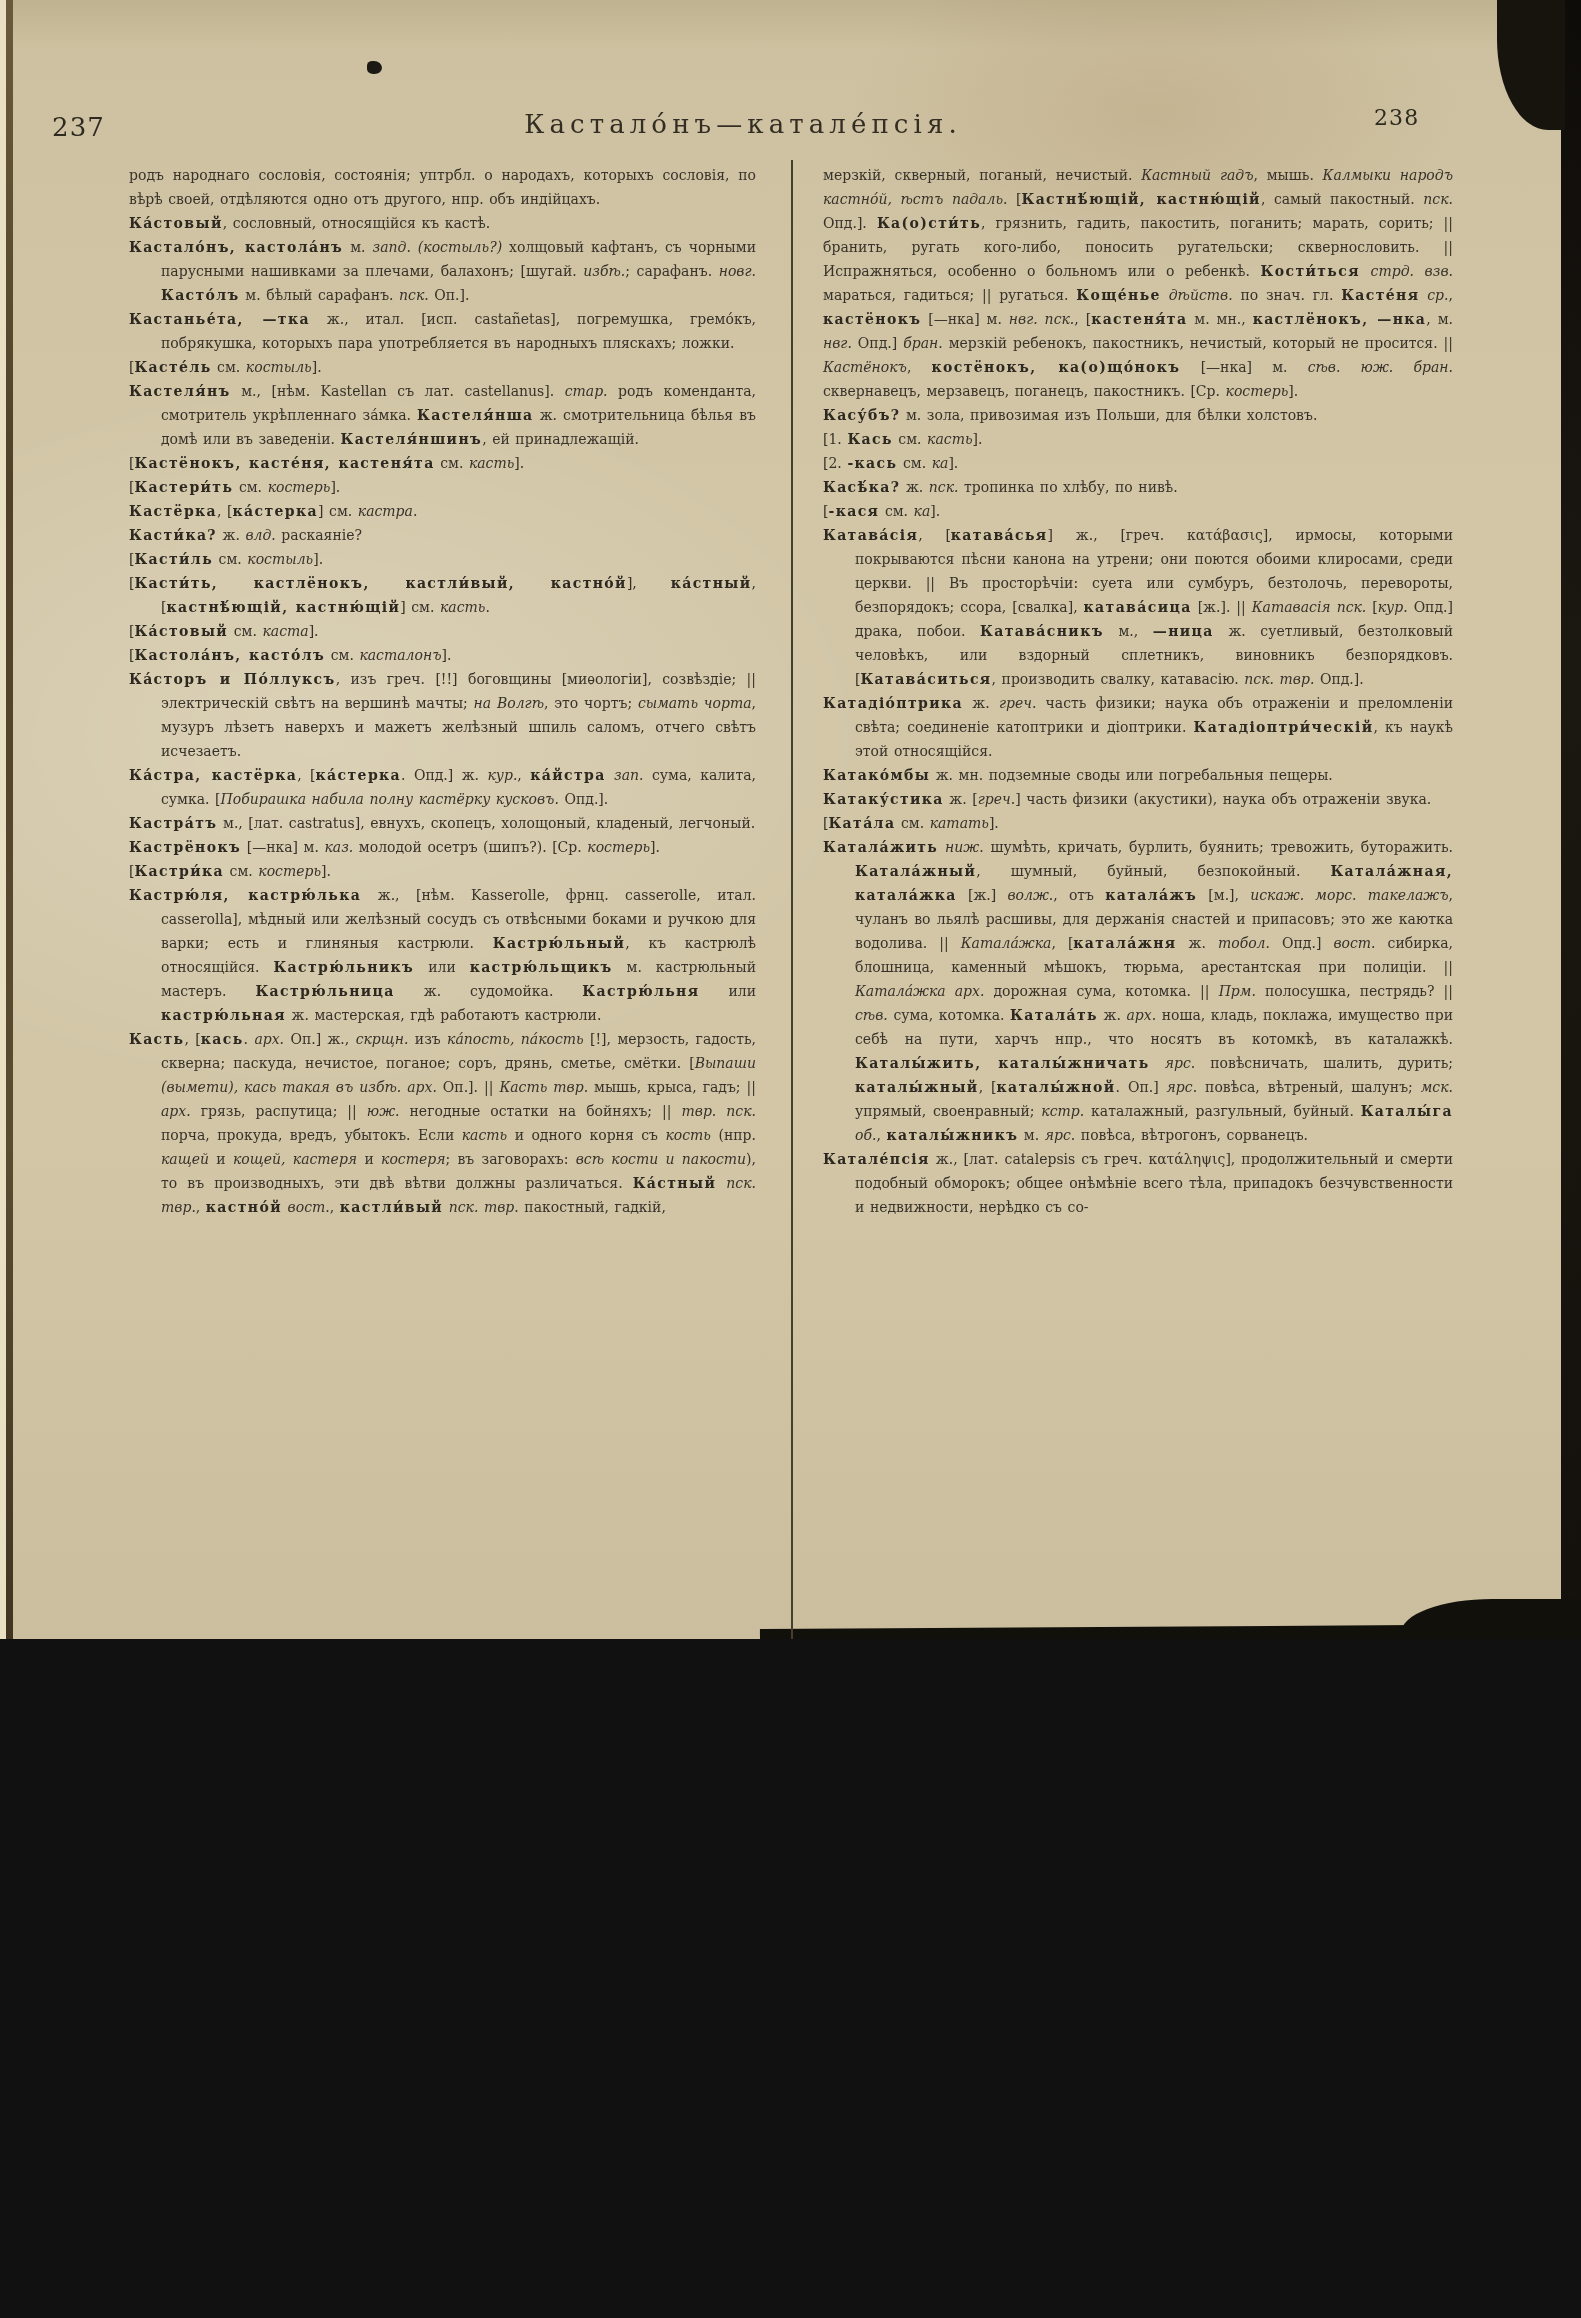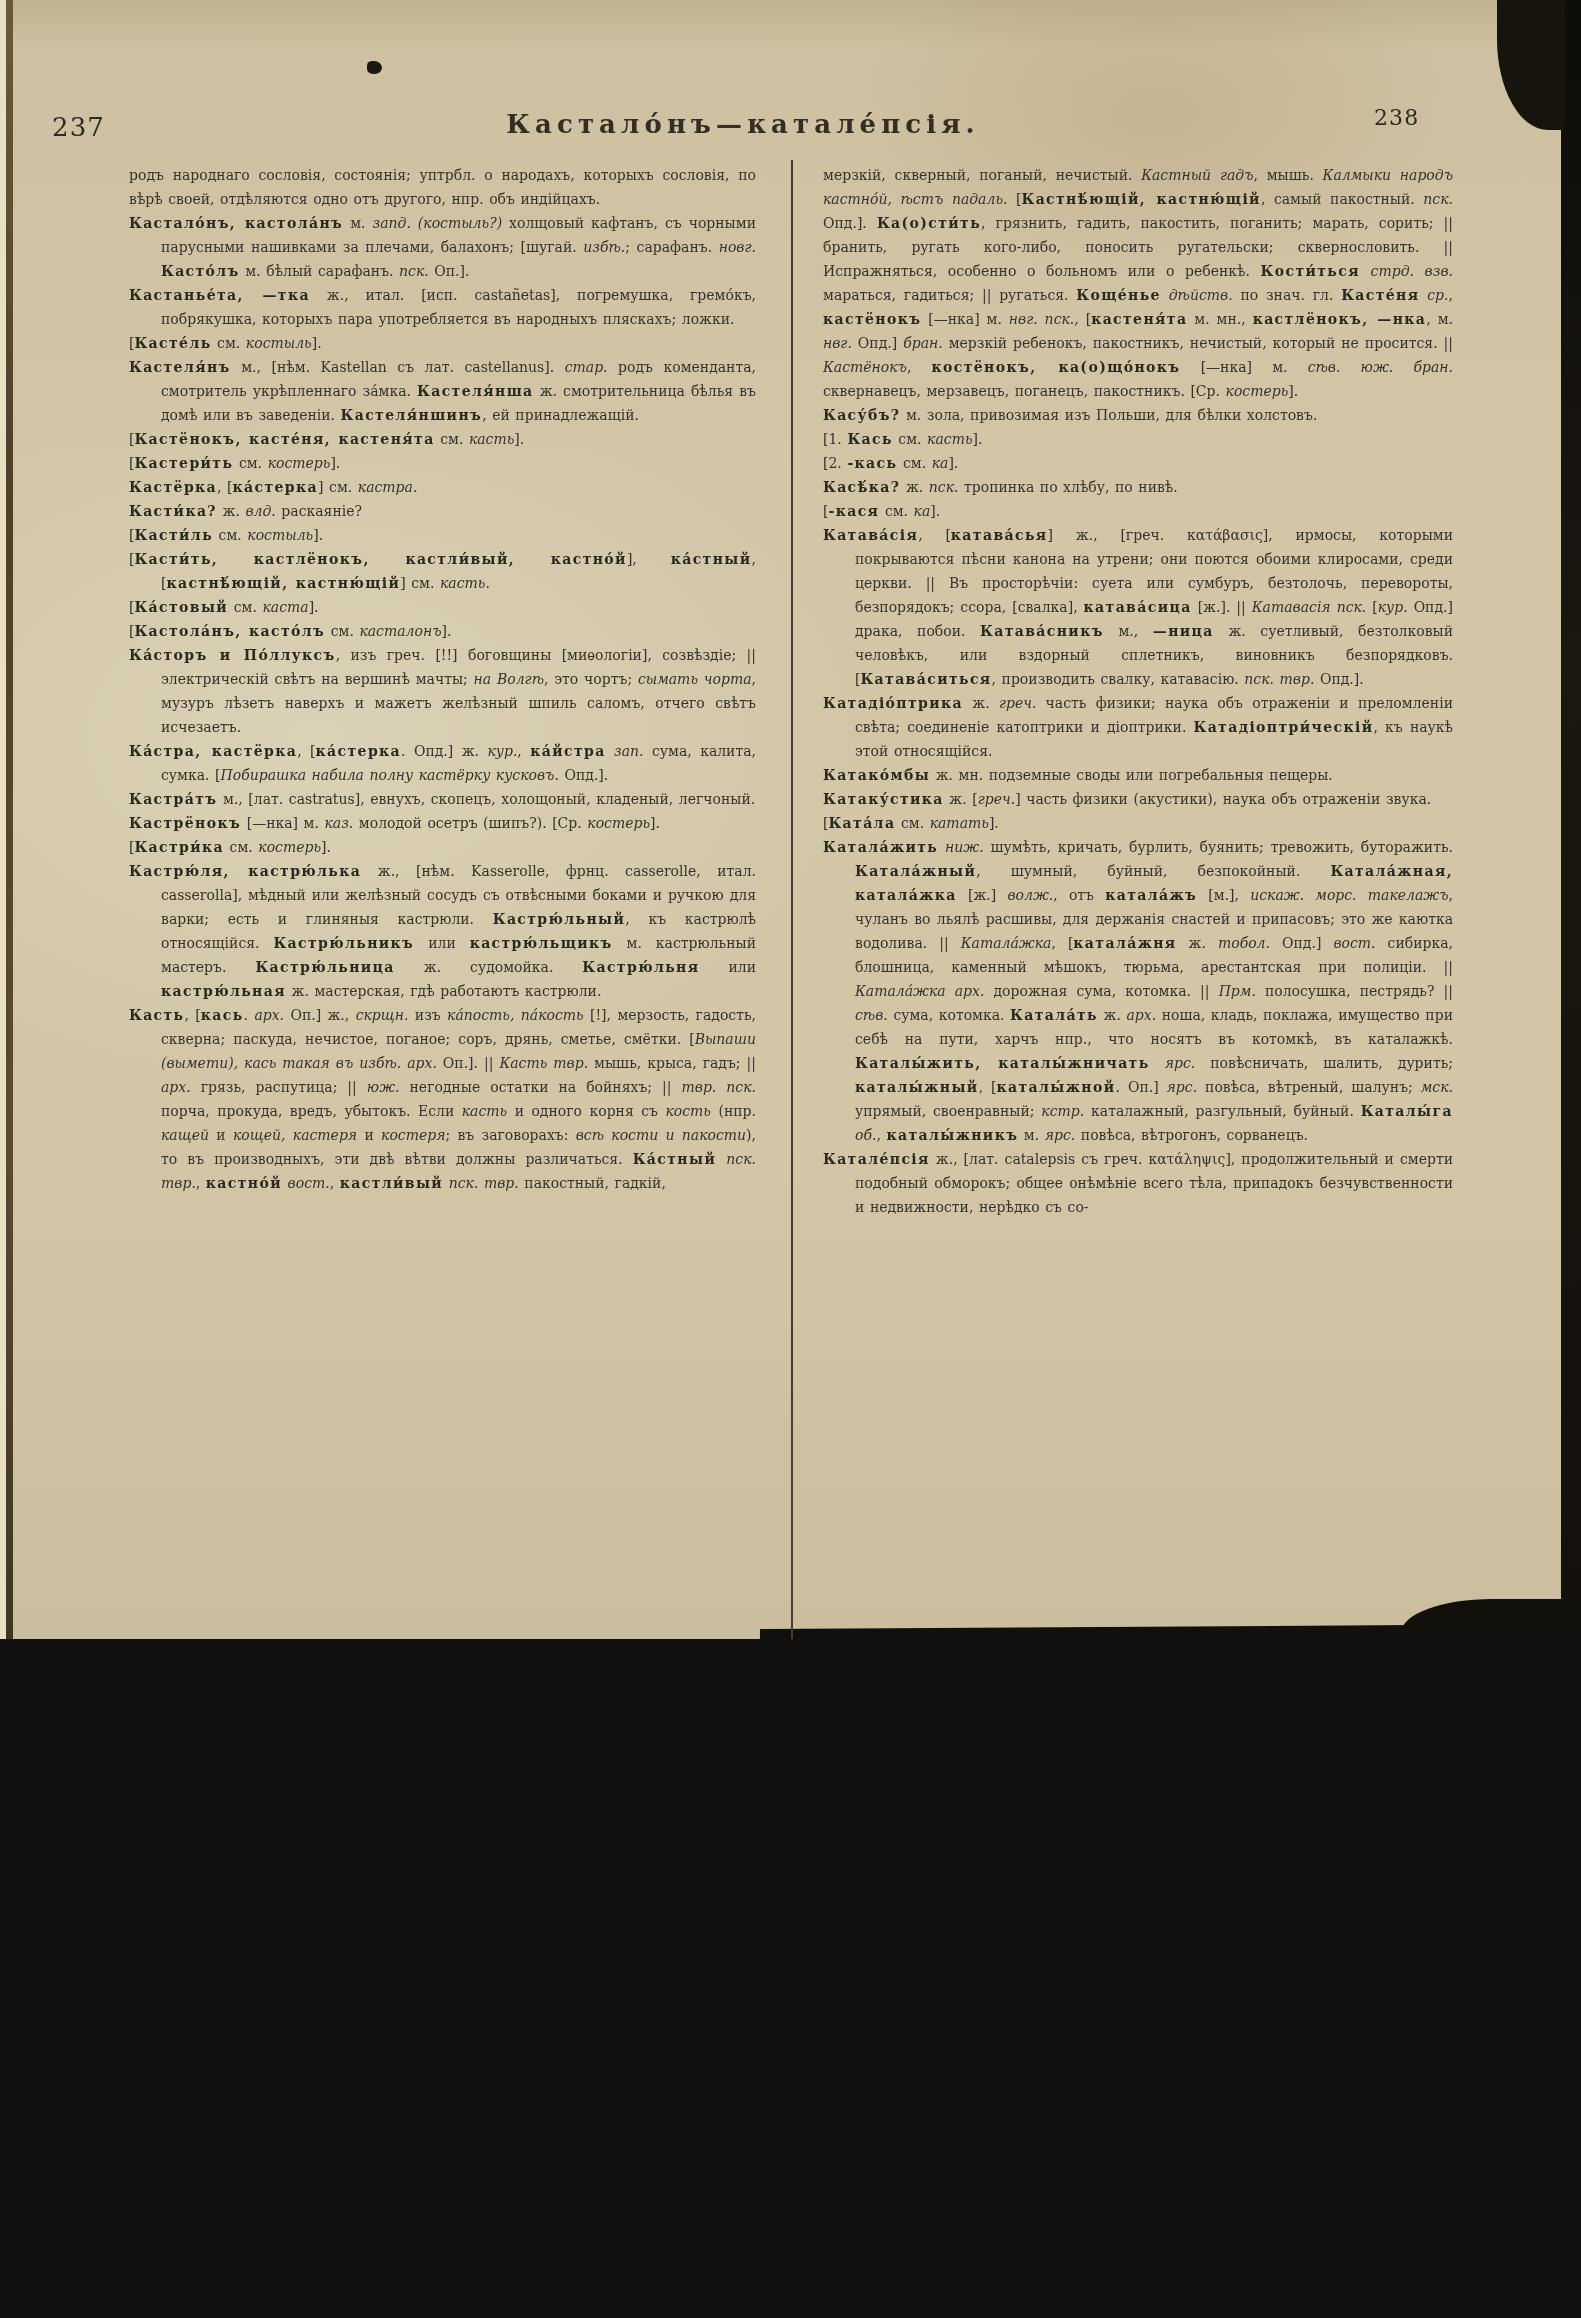--- a/index.html
+++ b/index.html
@@ -22,21 +22,21 @@
   .edge-bottom     { position:absolute; right:0; bottom:0; width:822px; height:14.7px; background:#12100b; transform-origin:right bottom; transform:rotate(-0.35deg); }
   .corner-bottom-right { position:absolute; right:0; bottom:0; width:181px; height:40px; background:#12100b; border-top-left-radius:91px 34px; }
   .ink-speck { position:absolute; left:367px; top:61px; width:14.7px; height:12.5px; background:#1c1914; border-radius:40% 60% 55% 45%; }
 
   
   .pagenum { position:absolute; font-size:26px; color:#2f2a21; letter-spacing:1.1px; }
   .pagenum.left  { left:52px;  top:112px; }
   .pagenum.right { left:1374px; top:105px; font-size:22px; }
   .running-title {
     position:absolute; left:431px; top:109px; width:624px; text-align:center;
-    font-size:26px; font-weight:bold; letter-spacing:5.1px; color:#332d23;
+    font-size:26px; font-weight:normal; letter-spacing:5.1px; color:#332d23;
   }
 
   
   .col { position:absolute; top:163px; color:#38322a; }
   .col-left  { left:129px;  width:627px; }
   .col-right { left:823px; width:630px; }
   .divider { position:absolute; left:791px; top:160px; width:1.7px; height:1987px; background:#453d2d; }
 
   p.entry {
     margin:0; font-size:14px; line-height:24px; text-align:justify;
@@ -61,20 +61,21 @@
   <div class="ink-speck"></div>
 
   <div class="pagenum left">237</div>
   <div class="running-title">Кастало́нъ—катале́псія.</div>
   <div class="pagenum right">238</div>
 
   <div class="divider"></div>
 
   <div class="col col-left">
       <p class="entry cont">родъ народнаго сословія, состоянія; уптрбл. о народахъ, которыхъ сословія, по вѣрѣ своей, отдѣляются одно отъ другого, нпр. объ индійцахъ.</p>
+      <p class="entry"><b>Ка́стовый</b>, сословный, относящійся къ кастѣ.</p>
       <p class="entry"><b>Кастало́нъ, кастола́нъ</b> м. <i>запд.</i> <i>(костыль?)</i> холщовый кафтанъ, съ чорными парусными нашивками за плечами, балахонъ; [шугай. <i>избѣ.</i>; сарафанъ. <i>новг.</i> <b>Касто́лъ</b> м. бѣлый сарафанъ. <i>пск.</i> Оп.].</p>
       <p class="entry"><b>Кастанье́та, —тка</b> ж., итал. [исп. castañetas], погремушка, гремо́къ, побрякушка, которыхъ пара употребляется въ народныхъ пляскахъ; ложки.</p>
       <p class="entry">[<b>Касте́ль</b> см. <i>костыль</i>].</p>
       <p class="entry"><b>Кастеля́нъ</b> м., [нѣм. Kastellan съ лат. castellanus]. <i>стар.</i> родъ коменданта, смотритель укрѣпленнаго за́мка. <b>Кастеля́нша</b> ж. смотрительница бѣлья въ домѣ или въ заведеніи. <b>Кастеля́ншинъ</b>, ей принадлежащій.</p>
       <p class="entry">[<b>Кастёнокъ, касте́ня, кастеня́та</b> см. <i>касть</i>].</p>
       <p class="entry">[<b>Кастери́ть</b> см. <i>костерь</i>].</p>
       <p class="entry"><b>Кастёрка</b>, [<b>ка́стерка</b>] см. <i>кастра</i>.</p>
       <p class="entry"><b>Касти́ка?</b> ж. <i>влд.</i> раскаяніе?</p>
       <p class="entry">[<b>Касти́ль</b> см. <i>костыль</i>].</p>
       <p class="entry">[<b>Касти́ть, кастлёнокъ, кастли́вый, кастно́й</b>], <b>ка́стный</b>, [<b>кастнѣ́ющій, кастню́щій</b>] см. <i>касть</i>.</p>

